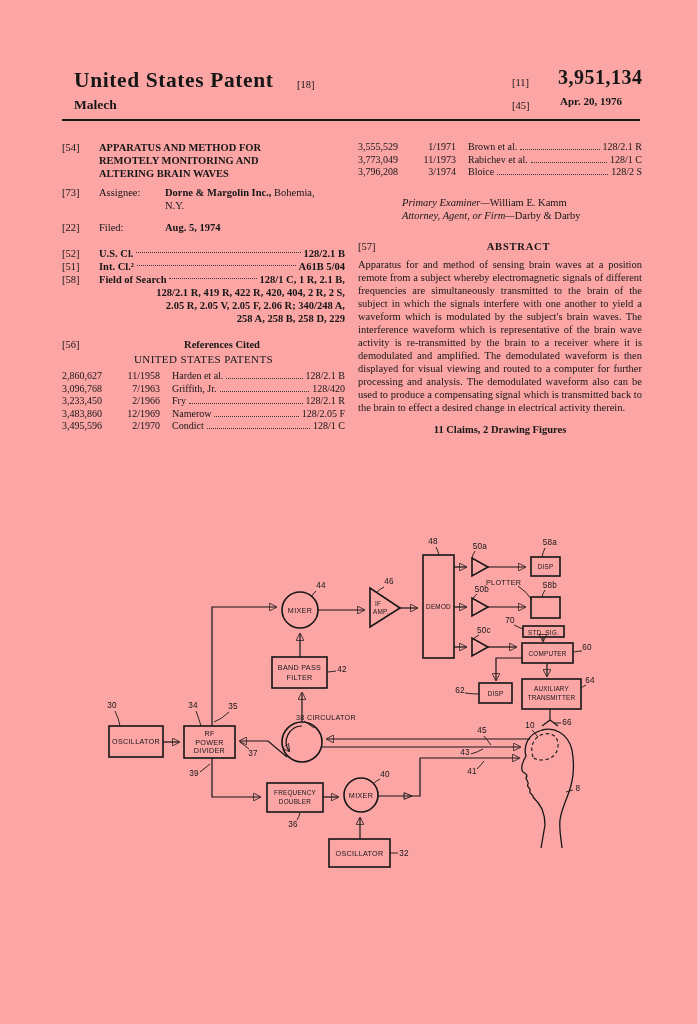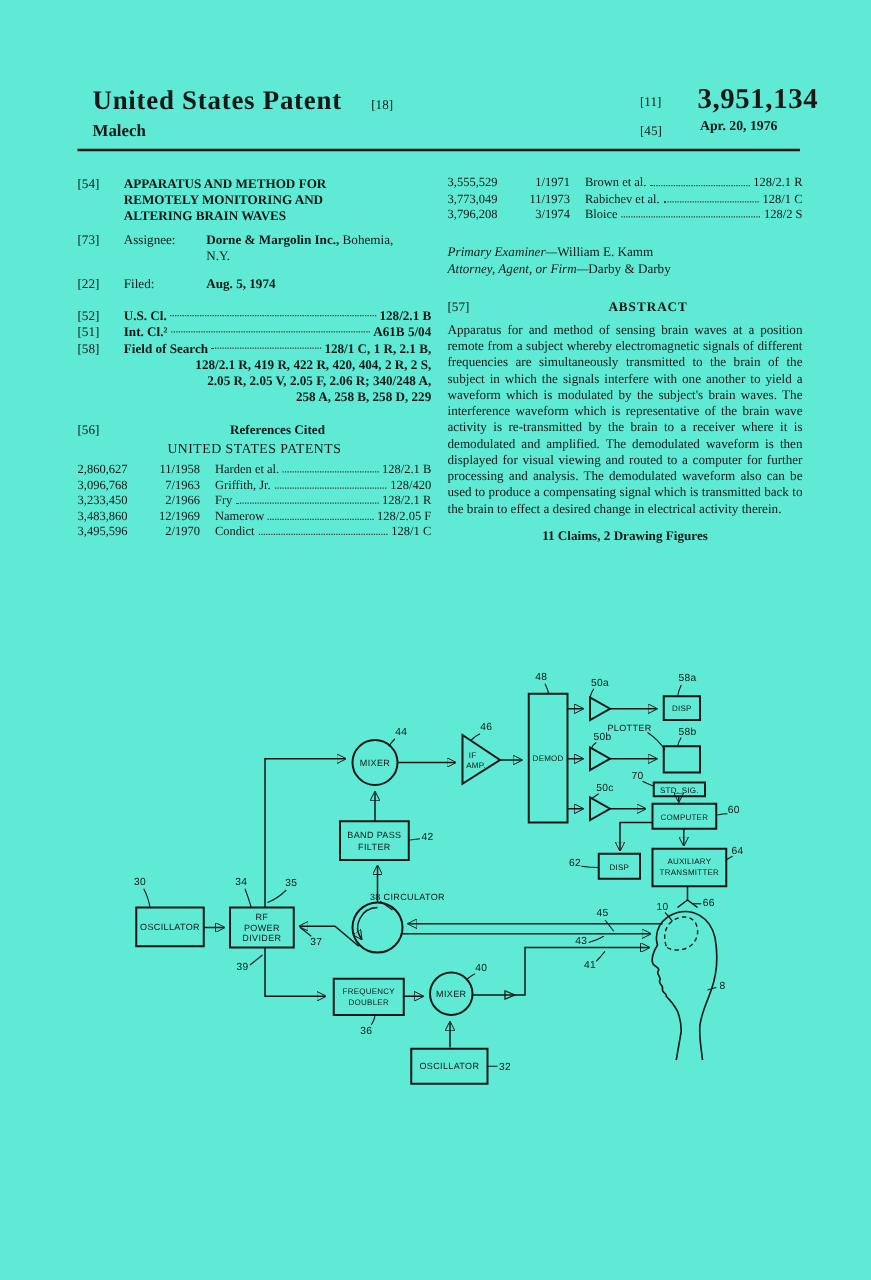--- a/index.html
+++ b/index.html
@@ -1,22 +1,22 @@
 <!DOCTYPE html>
 <html><head>
 <meta charset="utf-8">
 <style>
   html,body{margin:0;padding:0;background:#e8e8e4;}
-  .page{position:relative;width:697px;height:1024px;background:#5eead4;margin:0 auto;
+  .page{position:relative;width:697px;height:1024px;background:#fca5a5;margin:0 auto;
         font-family:"Liberation Serif", serif;color:#161616;overflow:hidden;}
   
   .us-title{position:absolute;left:74px;top:68px;font-size:21.5px;font-weight:bold;letter-spacing:.6px;}
   .kind{position:absolute;left:297px;top:79px;font-size:10.5px;}
   .numtag{position:absolute;left:512px;top:77px;font-size:10.5px;}
-  .patnum{position:absolute;left:558px;top:66px;font-size:23px;font-weight:bold;letter-spacing:.5px;}
+  .patnum{position:absolute;left:558px;top:66px;font-size:20px;font-weight:bold;letter-spacing:.5px;}
   .surname{position:absolute;left:74px;top:97px;font-size:13.5px;font-weight:bold;}
   .datetag{position:absolute;left:512px;top:100px;font-size:10.5px;}
   .patdate{position:absolute;left:560px;top:95px;font-size:11px;font-weight:bold;}
   .rule{position:absolute;left:62px;top:119px;width:578px;height:2.4px;background:#161616;}
   
   .colL{position:absolute;left:62px;top:141px;width:283px;font-size:10.5px;line-height:13px;}
   .colR{position:absolute;left:358px;top:141px;width:284px;font-size:10.5px;line-height:13px;}
   .row{display:grid;grid-template-columns:35px 1fr;column-gap:2px;}
   .f3{display:grid;grid-template-columns:35px 64px 1fr;column-gap:2px;}
   .b{font-weight:bold;}
@@ -24,21 +24,21 @@
   .mt6{margin-top:6px;} .mt9{margin-top:9px;} .mt13{margin-top:13px;}
   .flex{display:flex;align-items:center;}
   .leader{flex:1;border-bottom:1.4px dotted #3a3a3a;margin:0 3px 2px 3px;min-width:8px;}
   .center{text-align:center;}
   .fs-cont{text-align:right;font-weight:bold;}
   .refrow{display:flex;align-items:baseline;font-size:10px;line-height:12.6px;}
   .refnum{width:52px;white-space:nowrap;}
   .refdate{width:46px;text-align:right;white-space:nowrap;}
   .refname{margin-left:12px;white-space:nowrap;}
   .refcls{white-space:nowrap;}
-  .it{font-style:italic;}
+  .it{font-style:italic;margin-left:44px;}
   .abs{text-align:justify;margin-top:5px;}
   
   .fig{position:absolute;left:90px;top:530px;}
   .fig text{font-family:"Liberation Sans", sans-serif;fill:#161616;}
   .lbl{font-size:7.2px;letter-spacing:.3px;}
   .lbls{font-size:6.4px;letter-spacing:.2px;}
   .ref{font-size:8.2px;letter-spacing:.2px;}
   .fig path,.fig rect,.fig circle,.fig polygon,.fig polyline{stroke:#161616;fill:none;}
   .shape{fill:#ffffff;stroke-width:1.6;}
   .wire{stroke-width:1.2;}

